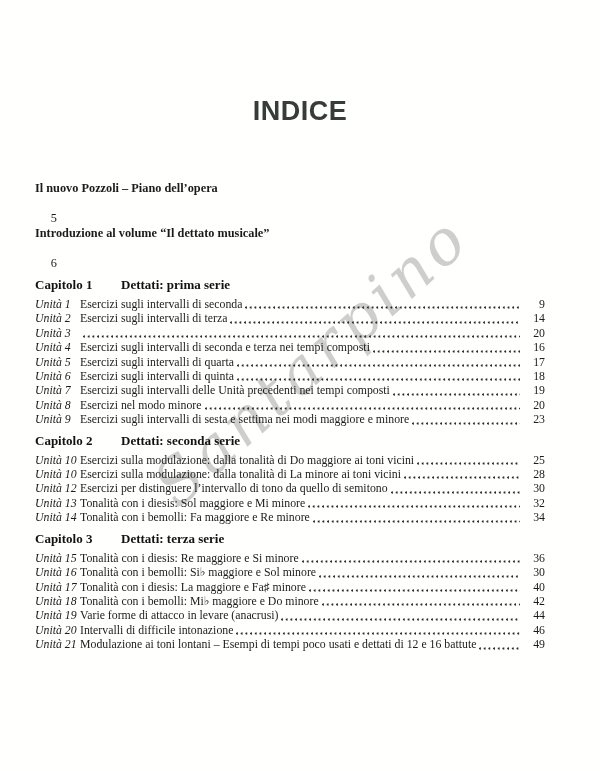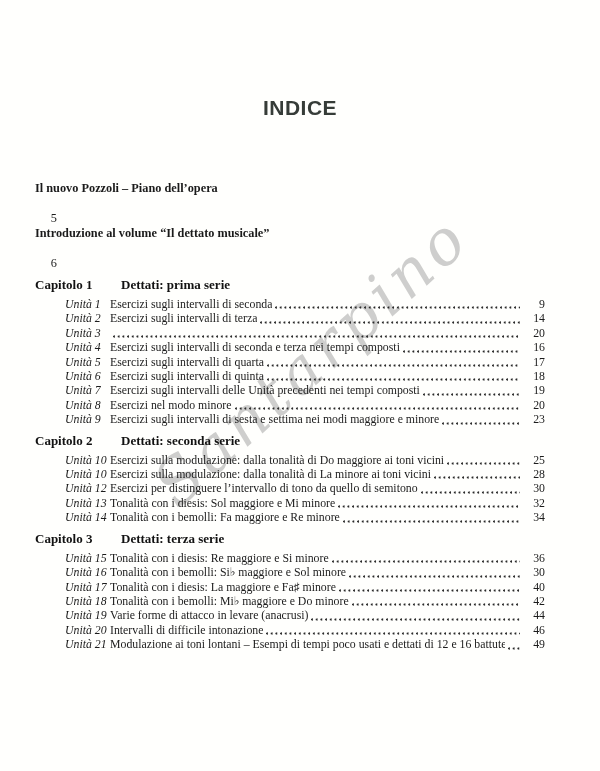--- a/index.html
+++ b/index.html
@@ -11,21 +11,21 @@
     overflow: hidden;
     font-family: "Liberation Serif", "DejaVu Serif", serif;
     color: #1b1b1b;
   }
   .title {
     position: absolute;
     top: 96px; left: 0; right: 0;
     text-align: center;
     font-family: "Liberation Sans", "DejaVu Sans", sans-serif;
     font-weight: bold;
-    font-size: 21px;
+    font-size: 27px;
     letter-spacing: 0.5px;
     color: #363c38;
     z-index: 2;
   }
   .watermark {
     position: absolute;
     left: 113px;
     top: 326px;
     width: 392px;
     text-align: center;
@@ -75,21 +75,20 @@
     font-size: 13px;
     line-height: 19px;
     color: #121212;
   }
   .chap-no { display: inline-block; width: 86px; }
   .units { margin-top: 3px; }
   .unit-row { font-size: 11.8px; line-height: 14.4px; }
   .unit-row .page-no { font-size: 11.8px; }
   .unit-no {
     flex: 0 0 45px;
-    margin-left: 30px;
     font-style: italic;
     white-space: nowrap;
   }
   .unit-label {
     flex: 0 1 auto;
     min-width: 0;
     overflow: hidden;
     white-space: nowrap;
   }
 </style>

